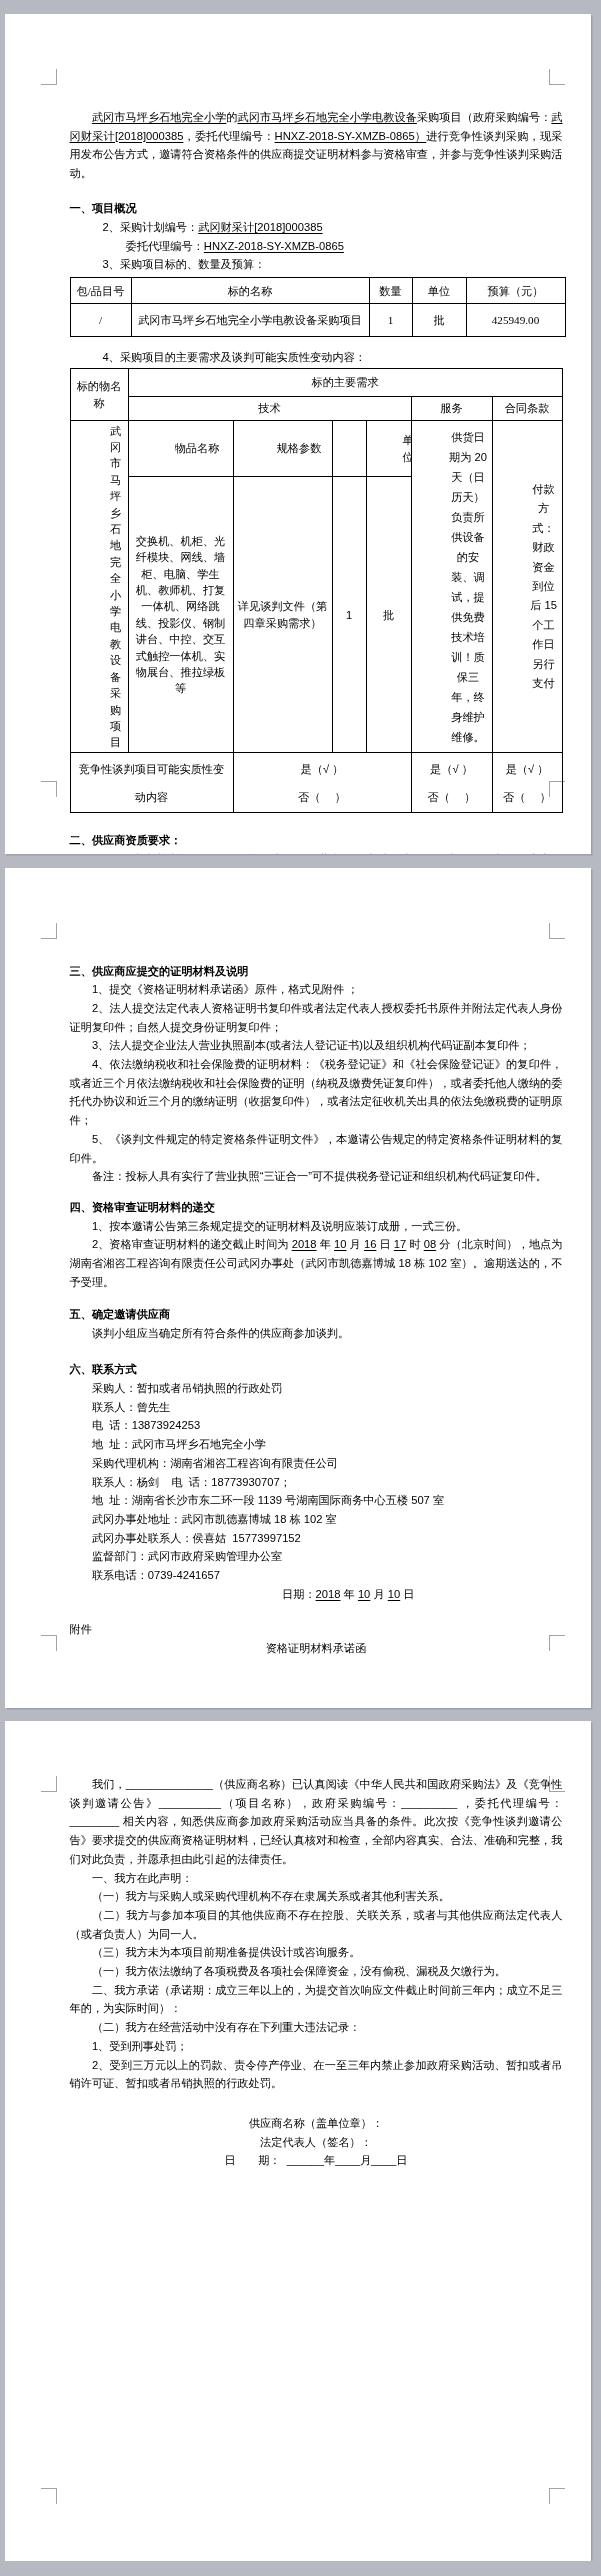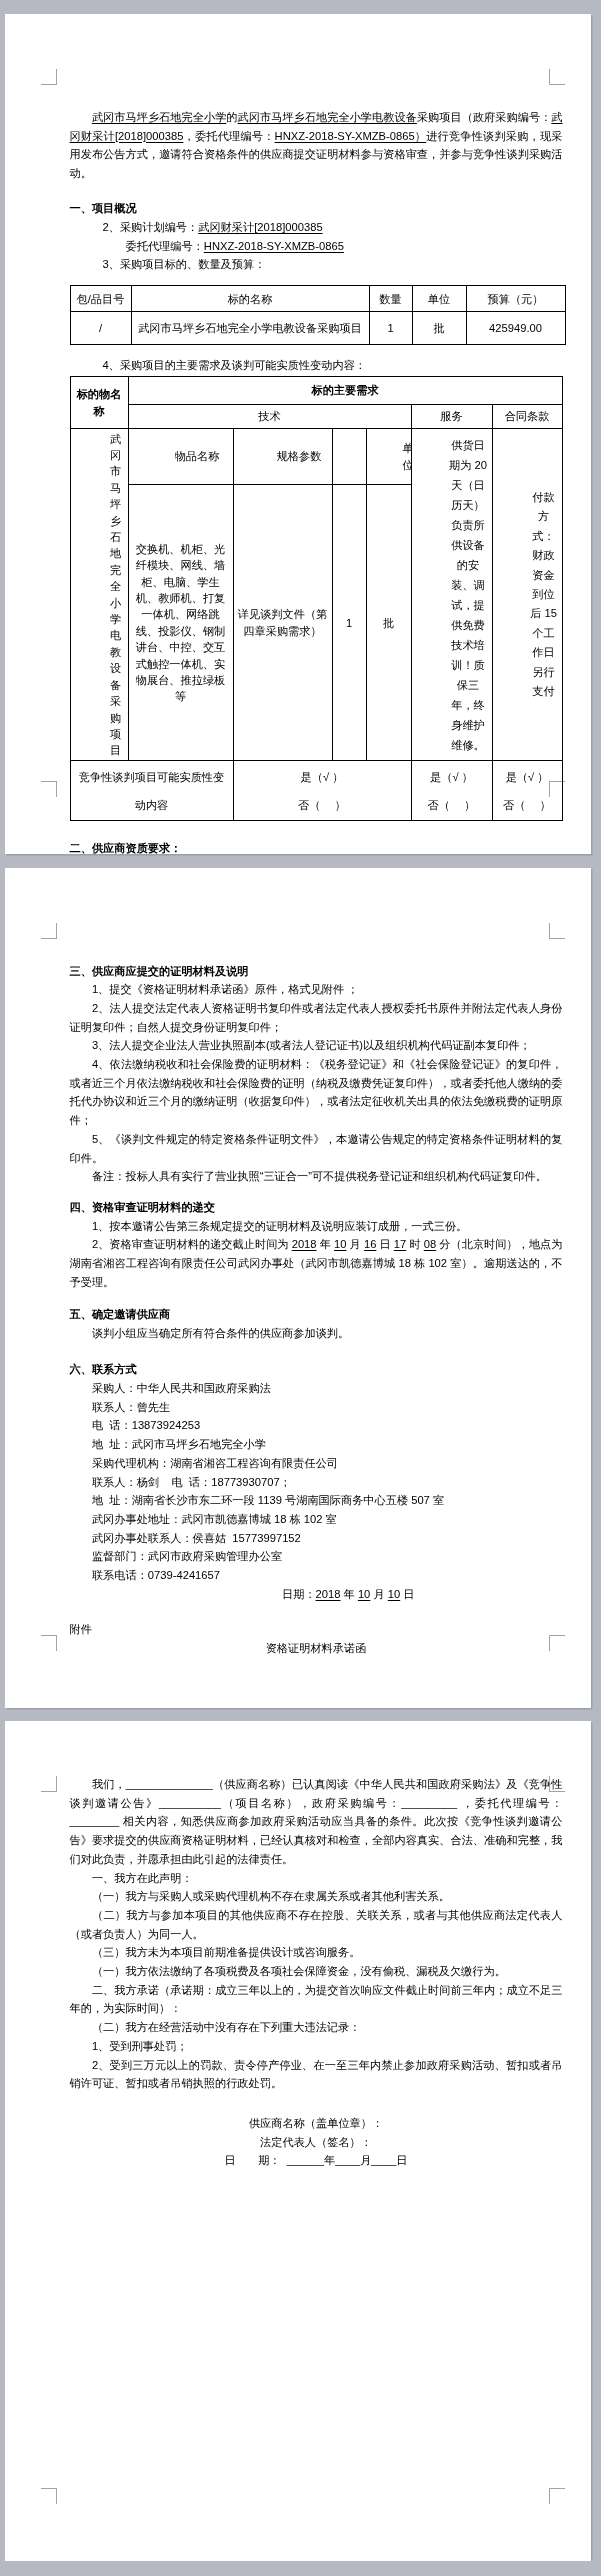--- a/index.html
+++ b/index.html
@@ -48,37 +48,37 @@
   }
   td{
     border:0.7px solid #000;
     text-align:center;
     vertical-align:middle;
     padding:1.5px 3px;
     overflow:hidden;
   }
   .t1-head td{height:22.4px;}
   .t1-row td{height:29px;}
-  .rowA td{height:24px;font-weight:bold;}
+  .rowA td{height:24px;}
   .rowB td{height:20px;}
   .rowC td{height:31px;padding-left:36px;}
   .rowD td{height:177px;}
   .rowE td{height:55px;line-height:28px;}
   .svc{line-height:20px;}
   .ctr{line-height:19.4px;}
   .yn span{display:block;}
   .mark{position:absolute;width:15px;height:15px;}
   .mark-tl{border-right:0.7px solid #a3a3a3;border-bottom:0.7px solid #a3a3a3;left:36px;top:55px;}
   .mark-tr{border-left:0.7px solid #a3a3a3;border-bottom:0.7px solid #a3a3a3;left:544px;top:55px;}
   .mark-bl{border-right:0.7px solid #a3a3a3;border-top:0.7px solid #a3a3a3;left:36px;top:767px;}
   .mark-br{border-left:0.7px solid #a3a3a3;border-top:0.7px solid #a3a3a3;left:544px;top:767px;}
   .right{text-align:center;}
   .center{text-align:center;text-indent:0;}
   .date-line{text-align:right;padding-right:148px;}
-  .mt10{margin-top:11px;}
+  .mt10{margin-top:3px;font-family:Liberation Serif, serif;}
   .mt14{margin-top:10.5px;}
   .mt16{margin-top:12px;}
   .mt18{margin-top:13.5px;}
   .mt22{margin-top:16.4px;}
   .mt24{margin-top:18px;}
   .mt28{margin-top:21px;}
   .mt2{margin-top:1.5px;}
 </style>
 </head>
 <body>
@@ -201,21 +201,21 @@
     <p class="ind">备注：投标人具有实行了营业执照“三证合一”可不提供税务登记证和组织机构代码证复印件。</p>
 
     <p class="hd mt16">四、资格审查证明材料的递交</p>
     <p class="ind">1、按本邀请公告第三条规定提交的证明材料及说明应装订成册，一式三份。</p>
     <p class="ind"><span>2、资格审查证明材料的递交截止时间为 </span><span class="u">2018</span><span> 年 </span><span class="u">10</span><span> 月 </span><span class="u">16</span><span> 日 </span><span class="u">17</span><span> 时 </span><span class="u">08</span><span> 分（北京时间），地点为湖南省湘咨工程咨询有限责任公司武冈办事处（武冈市凯德嘉博城 18 栋 102 室）。逾期送达的，不予受理。</span></p>
 
     <p class="hd mt18">五、确定邀请供应商</p>
     <p class="ind">谈判小组应当确定所有符合条件的供应商参加谈判。</p>
 
     <p class="hd mt24">六、联系方式</p>
-    <p class="ind pre">采购人：中华人民共和国政府采购法</p>
+    <p class="ind pre">采购人：暂扣或者吊销执照的行政处罚</p>
     <p class="ind pre">联系人：曾先生</p>
     <p class="ind pre">电  话：13873924253</p>
     <p class="ind pre">地  址：武冈市马坪乡石地完全小学</p>
     <p class="ind pre">采购代理机构：湖南省湘咨工程咨询有限责任公司</p>
     <p class="ind pre">联系人：杨剑    电  话：18773930707；</p>
     <p class="ind pre">地  址：湖南省长沙市东二环一段 1139 号湖南国际商务中心五楼 507 室</p>
     <p class="ind pre">武冈办事处地址：武冈市凯德嘉博城 18 栋 102 室</p>
     <p class="ind pre">武冈办事处联系人：侯喜姑  15773997152</p>
     <p class="ind pre">监督部门：武冈市政府采购管理办公室</p>
     <p class="ind pre">联系电话：0739-4241657</p>

